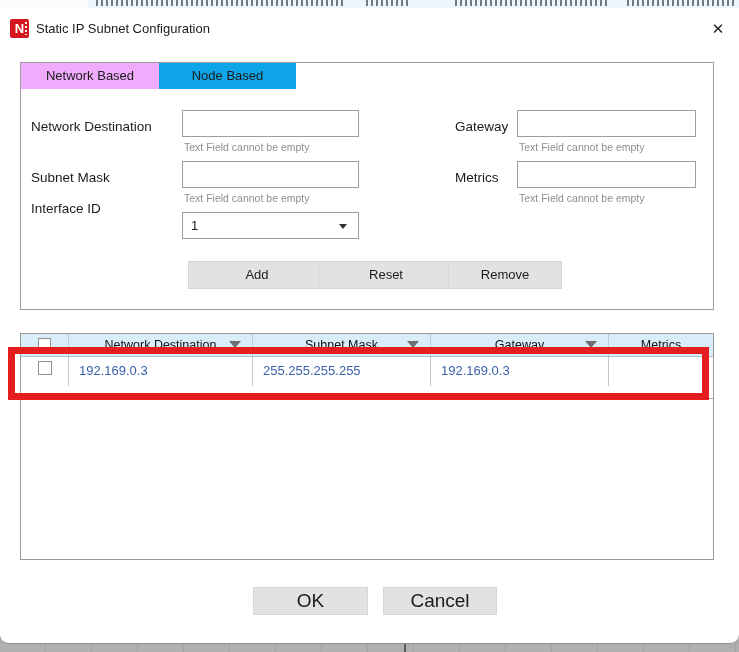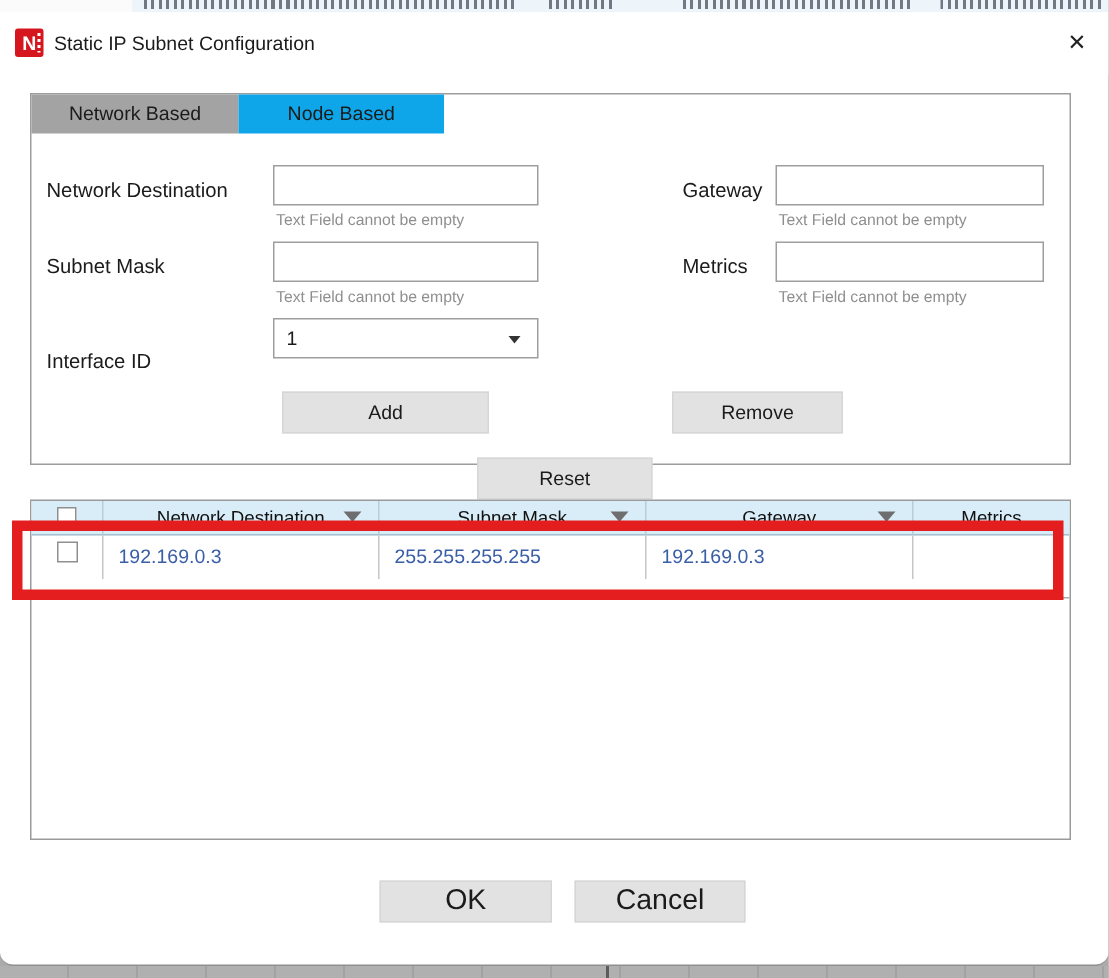--- a/index.html
+++ b/index.html
@@ -33,21 +33,21 @@
   .title-text { position:absolute; left:36px; top:0; height:42px; line-height:42px;
     font-size:13px; color:#1b1b1b; }
   .close-btn { position:absolute; right:6px; top:7px; width:30px; height:28px; text-align:center;
     line-height:28px; font-size:15px; color:#222; cursor:pointer; }
 
   
   .groupbox { position:absolute; left:20px; top:54px; width:694px; height:248px;
     border:1px solid #9d9d9d; background:#fff; }
   .tab { position:absolute; top:0; height:26px; line-height:26px; text-align:center;
     font-size:13px; color:#1b1b1b; cursor:pointer; }
-  .tab-active { left:0; width:138px; background:#a3a3a3; }
+  .tab-active { left:0; width:138px; background:#f0abfc; }
   .tab-inactive { left:138px; width:137px; background:#0ea5e9; }
 
   
   .flabel { position:absolute; font-size:13.5px; color:#1b1b1b; white-space:nowrap; }
   .tfield { position:absolute; height:27px; border:1px solid #9e9e9e; background:#fff;
     font-size:13px; padding:0 7px; color:#222; font-family:"Liberation Sans",sans-serif; outline:none; }
   .hint { position:absolute; font-size:10.5px; color:#8f8f8f; white-space:nowrap; }
   .combo { position:absolute; left:161px; top:149px; width:177px; height:27px;
     border:1px solid #9e9e9e; background:#fff; font-size:13px; line-height:25px;
     padding-left:8px; color:#1b1b1b; cursor:pointer; }
@@ -128,28 +128,28 @@
       <div class="hint" style="left:498px; top:78px;">Text Field cannot be empty</div>
 
       <div class="flabel" style="left:10px; top:107px;">Subnet Mask</div>
       <input class="tfield" style="left: 161px; top: 98px; width: 177px;" value="">
       <div class="hint" style="left:163px; top:129px;">Text Field cannot be empty</div>
 
       <div class="flabel" style="left:434px; top:107px;">Metrics</div>
       <input class="tfield" style="left: 496px; top: 98px; width: 179px;" value="">
       <div class="hint" style="left:498px; top:129px;">Text Field cannot be empty</div>
 
-      <div class="flabel" style="left:10px; top:170px;">Interface ID</div>
+      <div class="flabel" style="left:10px; top:138px;">Interface ID</div>
       <div class="combo">
         <span>1</span>
         <span class="combo-arrow"></span>
       </div>
 
       <button class="gbtn" style="left:167px; width:138px;">Add</button>
-      <button class="gbtn" style="left:297px; width:117px;margin-top:44px;">Reset</button>
+      <button class="gbtn" style="left:297px; width:136px;">Reset</button>
       <button class="gbtn" style="left:427px; width:114px;">Remove</button>
     </div>
 
     <div class="rtable">
       <div class="thead">
         <div class="th w0">
           <span class="cbx" style="left:17px;"></span>
         </div>
         <div class="th w1">
           <span>Network Destination</span>

